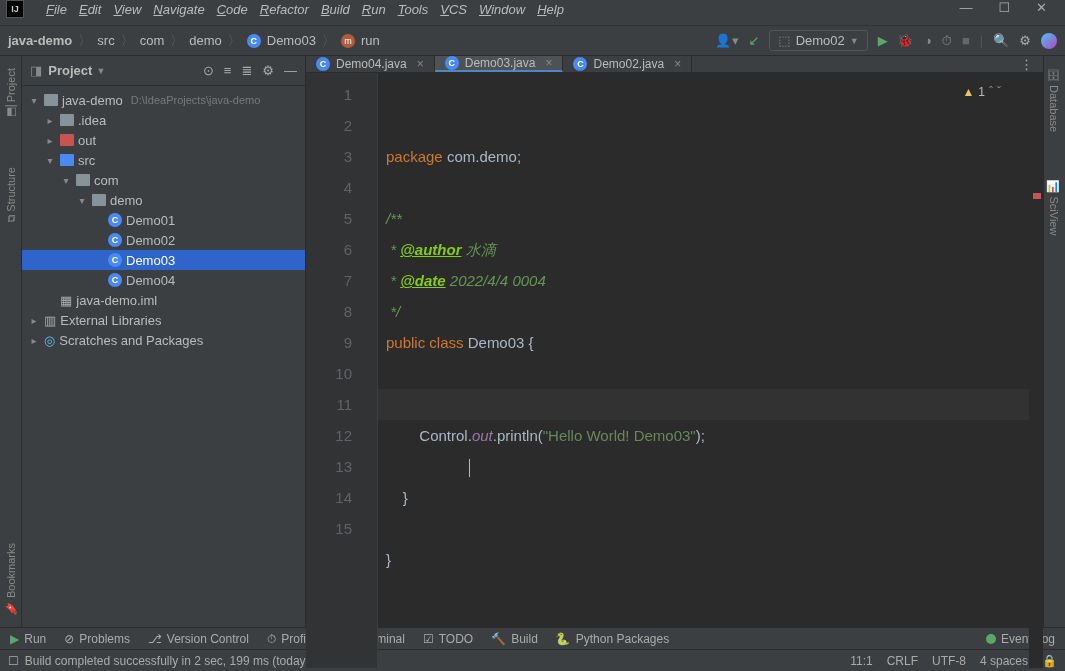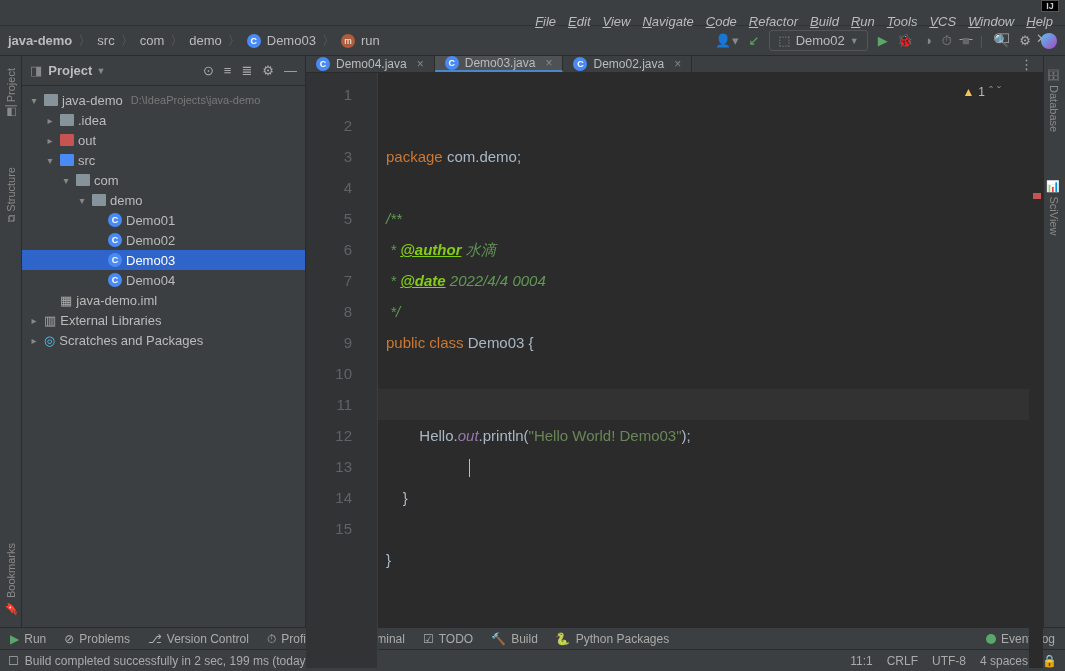--- a/index.html
+++ b/index.html
@@ -1,17 +1,17 @@
 <!DOCTYPE html>
 <html><head>
 <meta charset="utf-8">
 <style>
   * { margin:0; padding:0; box-sizing:border-box; font-family:"Segoe UI",Arial,sans-serif; }
   html,body { width:1065px; height:671px; background:#3c3f41; color:#bbb; overflow:hidden; font-size:13px;}
-  .menubar { height:26px; background:#3c3f41; display:flex; align-items:flex-end; padding:0 6px; gap:0; border-bottom:1px solid #323232;flex-direction:column;}
+  .menubar { height:26px; background:#3c3f41; display:flex; align-items:flex-start; padding:0 6px; gap:16px; border-bottom:1px solid #323232;}
   .menubar .ij { width:18px; height:18px; background:#000; border:1px solid #555; display:flex;align-items:center;justify-content:center;font-size:9px;color:#ccc;font-weight:bold;}
   .menu-item { padding:2px 6px; color:#bbb; cursor:default;font-style:italic;}
   .menu-item u { text-decoration:underline; }
   .menubar .title { margin-left:auto; margin-right:auto; color:#7a7a7a; font-size:12px; position:absolute; left:50%; transform:translateX(-20%);}
   .winbtns { margin-left:auto; display:flex; gap:26px; padding-right:12px; color:#aaa;}
   .nav-row { height:30px; background:#3c3f41; display:flex; align-items:center; padding:0 8px; border-bottom:1px solid #2b2b2b;}
   .crumb { display:flex; align-items:center; gap:6px;}
   .crumb span.sep { color:#666; }
   .nav-tools { margin-left:auto; display:flex; align-items:center; gap:10px;}
   .run-combo { display:flex;align-items:center;gap:5px;border:1px solid #555;padding:2px 8px;border-radius:3px;background:#3c3f41;}
@@ -251,21 +251,21 @@
 <div class="caret-line" style="top:calc(6px + 31px*10);"></div>
 <span class="kw">package</span><span> com.demo;</span>
 <span> </span>
 <span class="cmt">/**</span>
 <span class="cmt"><span> * </span><span class="tag">@author</span><span> 水滴</span></span>
 <span class="cmt"><span> * </span><span class="tag">@date</span><span> 2022/4/4 0004</span></span>
 <span class="cmt"> */</span>
 <span><span class="kw">public </span><span class="kw">class </span><span>Demo03 {</span></span>
 <span> </span>
 <span><span class="kw">    public </span><span class="kw">void </span><span class="mtd">run</span><span>() {</span></span>
-<span><span>        Hello.</span><span class="fld">out</span><span>.println(</span><span class="str">"Hello World! Demo03"</span><span>);</span></span>
+<span><span>        Control.</span><span class="fld">out</span><span>.println(</span><span class="str">"Hello World! Demo03"</span><span>);</span></span>
 <span style="position:relative;">                    <span class="caret"></span></span>
 <span>    }</span>
 <span> </span>
 <span>}</span>
 <span> </span>
         <div class="warn-badge">
           <span class="warn-tri">▲</span>
           <span>1</span>
           <span style="color:#888;">ˆ</span><span style="color:#888;">ˇ</span>
         </div>

